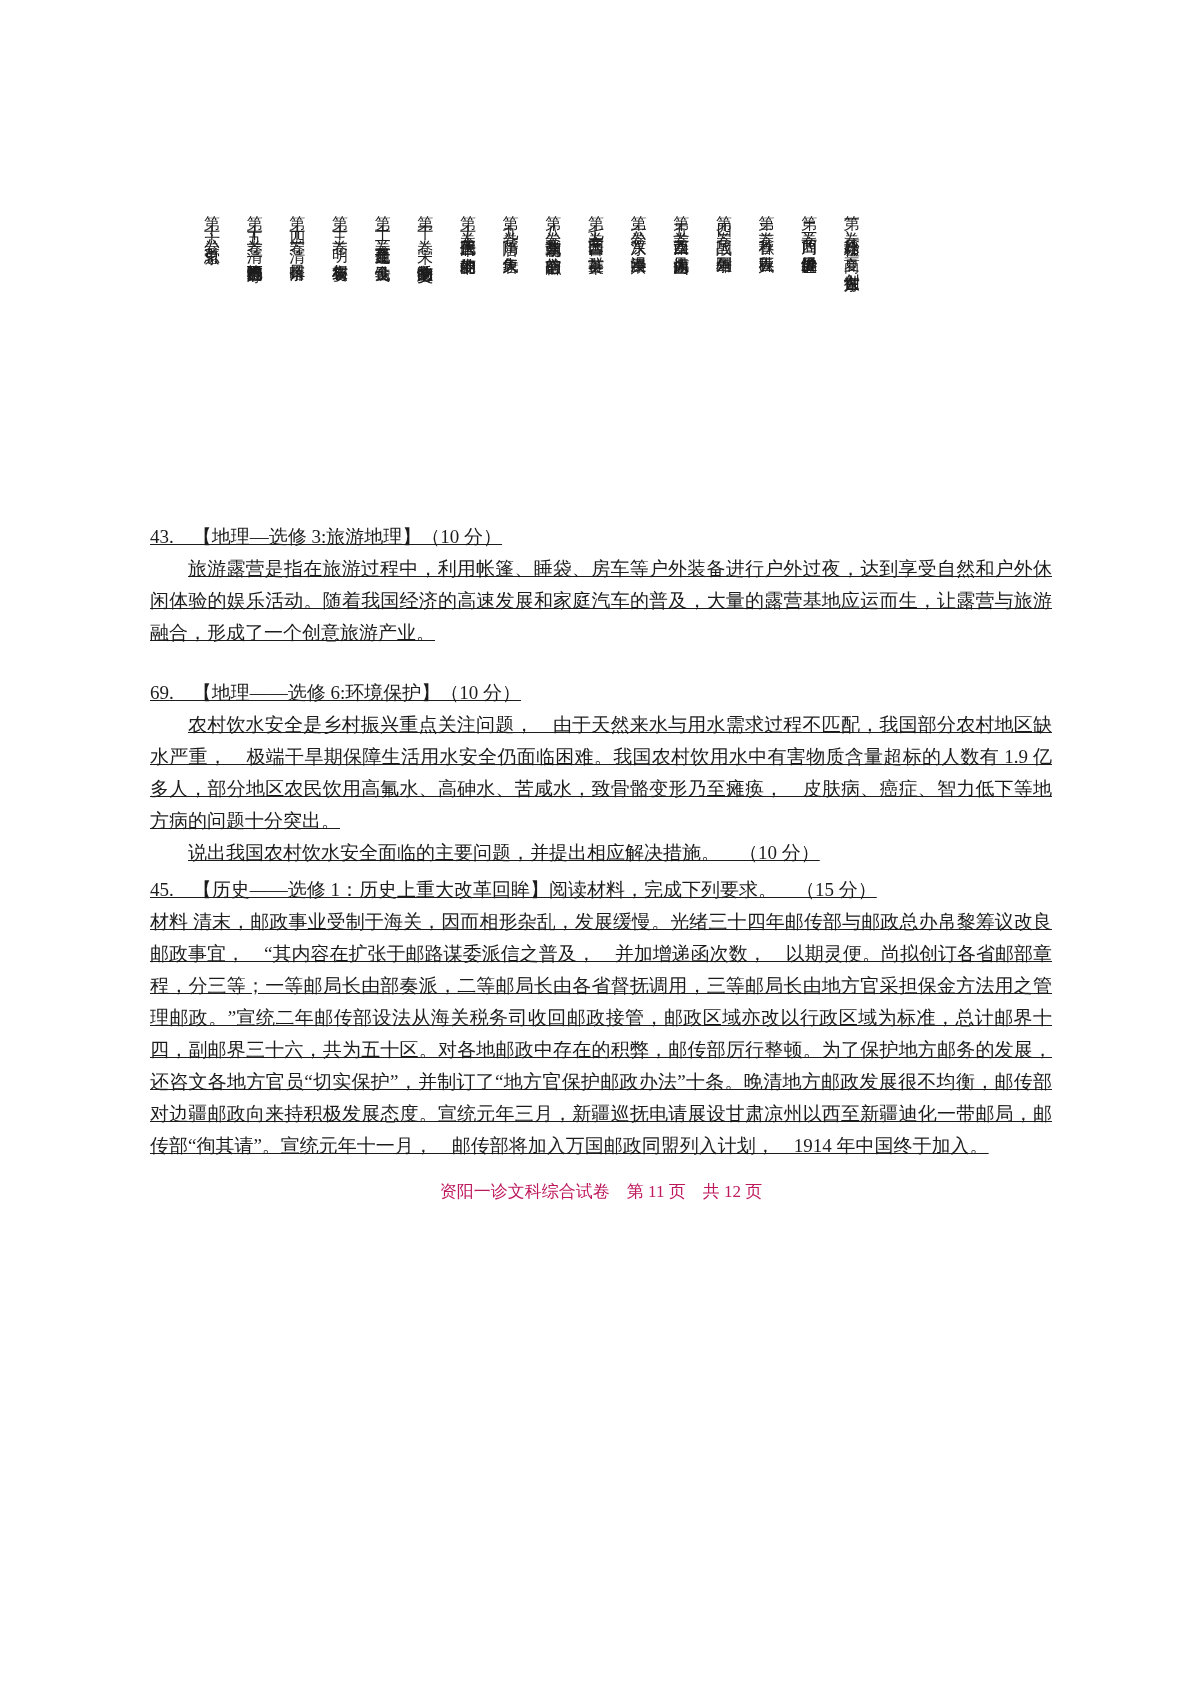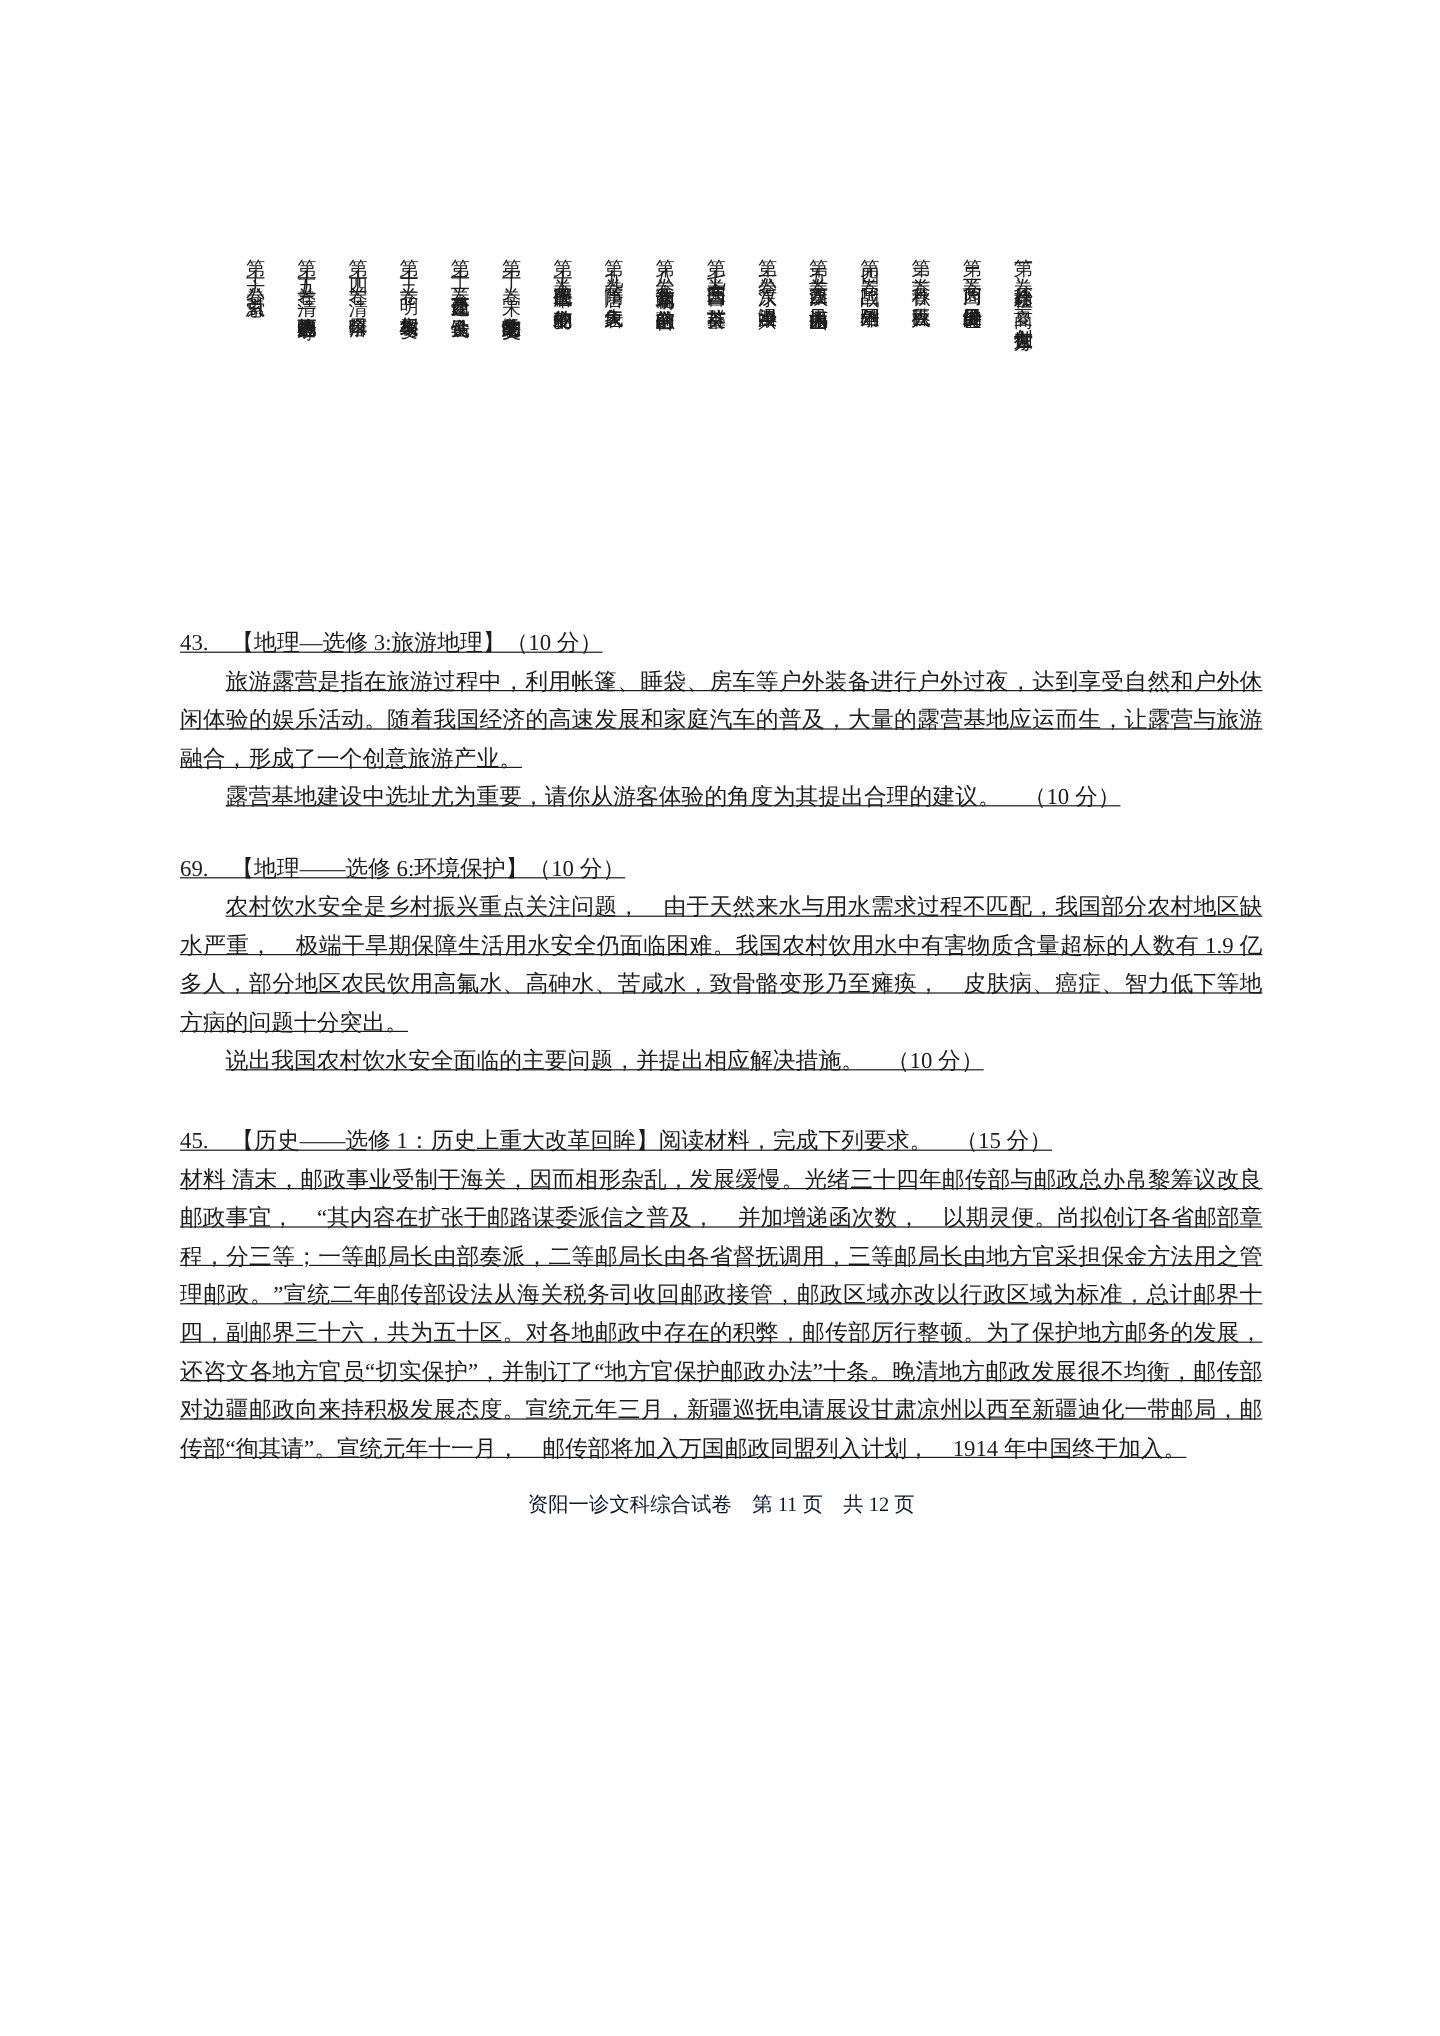--- a/index.html
+++ b/index.html
@@ -35,27 +35,27 @@
     white-space: nowrap;
   }
   .vol-num { letter-spacing: 0.5em; }
   .vol-title { letter-spacing: 0.02em; }
   .vol-struck { text-decoration: line-through; }
   
   .para { text-align: justify; }
   .indent { text-indent: 2em; }
   .q-block { margin-top: 26px; text-decoration: underline; }
   .q44 { margin-top: 28px; }
-  .q45 { margin-top: 35px; }
+  .q45 { margin-top: 5px; }
   .source-line { text-align: right; padding-right: 140px; }
   .page-footer {
     margin-top: 14px;
     text-align: center;
     font-size: 17px;
-    color: #0f172a;
+    color: #be185d;
   }
 </style>
 </head>
 <body>
 
 <div class="page">
 
   <div class="toc">
     <div class="toc-col"><span class="vol-num">第一卷</span><span class="vol-title">原始社会、夏商：创世在东方</span></div>
     <div class="toc-col"><span class="vol-num">第二卷</span><span class="vol-title">西周：诗经里的世界</span></div>
@@ -72,21 +72,20 @@
     <div class="toc-col"><span class="vol-num">第十三卷</span><span class="vol-title">明：集权与裂变</span></div>
     <div class="toc-col"><span class="vol-num">第十四卷</span><span class="vol-title">清一：落日余晖</span></div>
     <div class="toc-col"><span class="vol-num">第十五卷</span><span class="vol-title">清二：枪炮轰鸣下的尊严</span></div>
     <div class="toc-col"><span class="vol-num">第十六卷</span><span class="vol-title">总索引</span></div>
   </div>
 
 
   <section class="q-block">
     <p class="para">43.　【地理—选修 3:旅游地理】（10 分）</p>
     <p class="para indent">旅游露营是指在旅游过程中，利用帐篷、睡袋、房车等户外装备进行户外过夜，达到享受自然和户外休闲体验的娱乐活动。随着我国经济的高速发展和家庭汽车的普及，大量的露营基地应运而生，让露营与旅游融合，形成了一个创意旅游产业。</p>
-    <p class="para indent">露营基地建设中选址尤为重要，请你从游客体验的角度为其提出合理的建议。　（10 分）</p>
   </section>
 
   <section class="q-block q44">
     <p class="para">69.　【地理——选修 6:环境保护】（10 分）</p>
     <p class="para indent">农村饮水安全是乡村振兴重点关注问题，　由于天然来水与用水需求过程不匹配，我国部分农村地区缺水严重，　极端干旱期保障生活用水安全仍面临困难。我国农村饮用水中有害物质含量超标的人数有 1.9 亿多人，部分地区农民饮用高氟水、高砷水、苦咸水，致骨骼变形乃至瘫痪，　皮肤病、癌症、智力低下等地方病的问题十分突出。</p>
     <p class="para indent">说出我国农村饮水安全面临的主要问题，并提出相应解决措施。　（10 分）</p>
   </section>
 
   <section class="q-block q45">
     <p class="para">45.　【历史——选修 1：历史上重大改革回眸】阅读材料，完成下列要求。　（15 分）</p>

